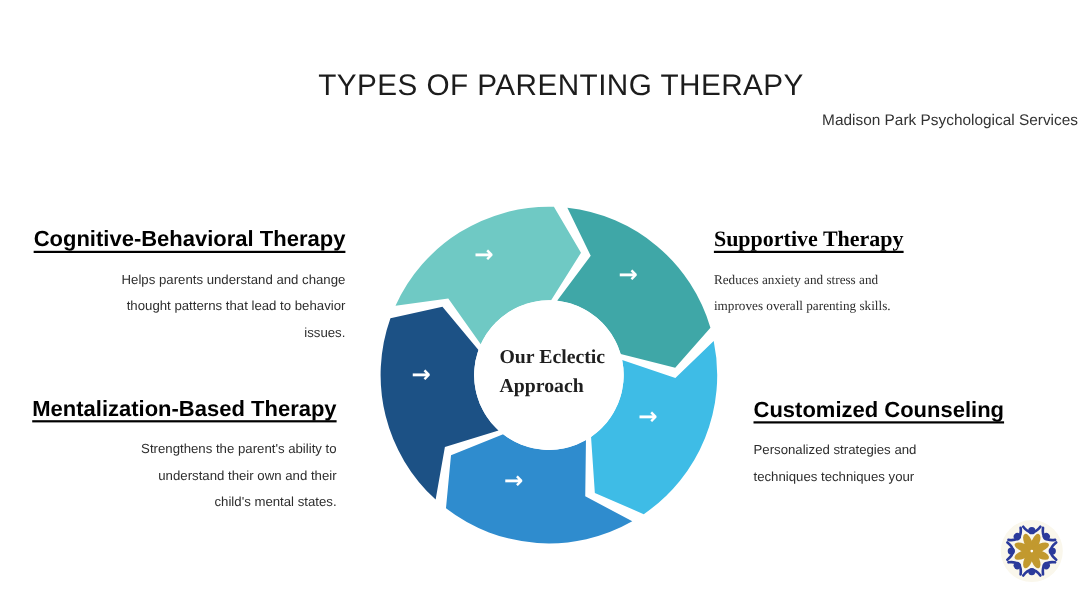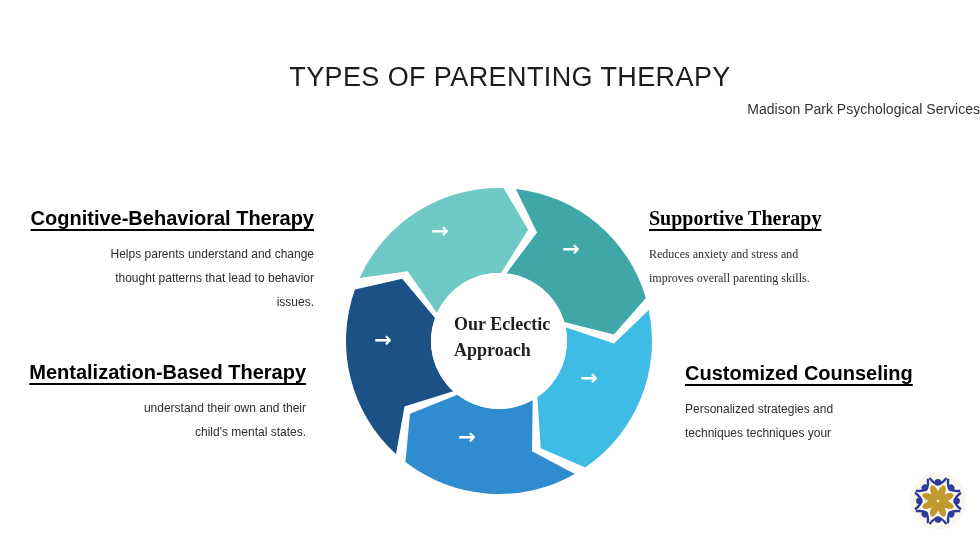--- a/index.html
+++ b/index.html
@@ -45,20 +45,21 @@
 
   <div class="section align-right" id="sec-cbt">
     <h2>Cognitive-Behavioral Therapy</h2>
     <div class="body-line">Helps parents understand and change</div>
     <div class="body-line">thought patterns that lead to behavior</div>
     <div class="body-line">issues.</div>
   </div>
 
   <div class="section align-right" id="sec-mbt">
     <h2>Mentalization-Based Therapy</h2>
+    <div class="body-line">Strengthens the parent's ability to</div>
     <div class="body-line">understand their own and their</div>
     <div class="body-line">child's mental states.</div>
   </div>
 
   <div class="section" id="sec-sup">
     <h2>Supportive Therapy</h2>
     <div class="body-line">Reduces anxiety and stress and</div>
     <div class="body-line">improves overall parenting skills.</div>
   </div>
 

